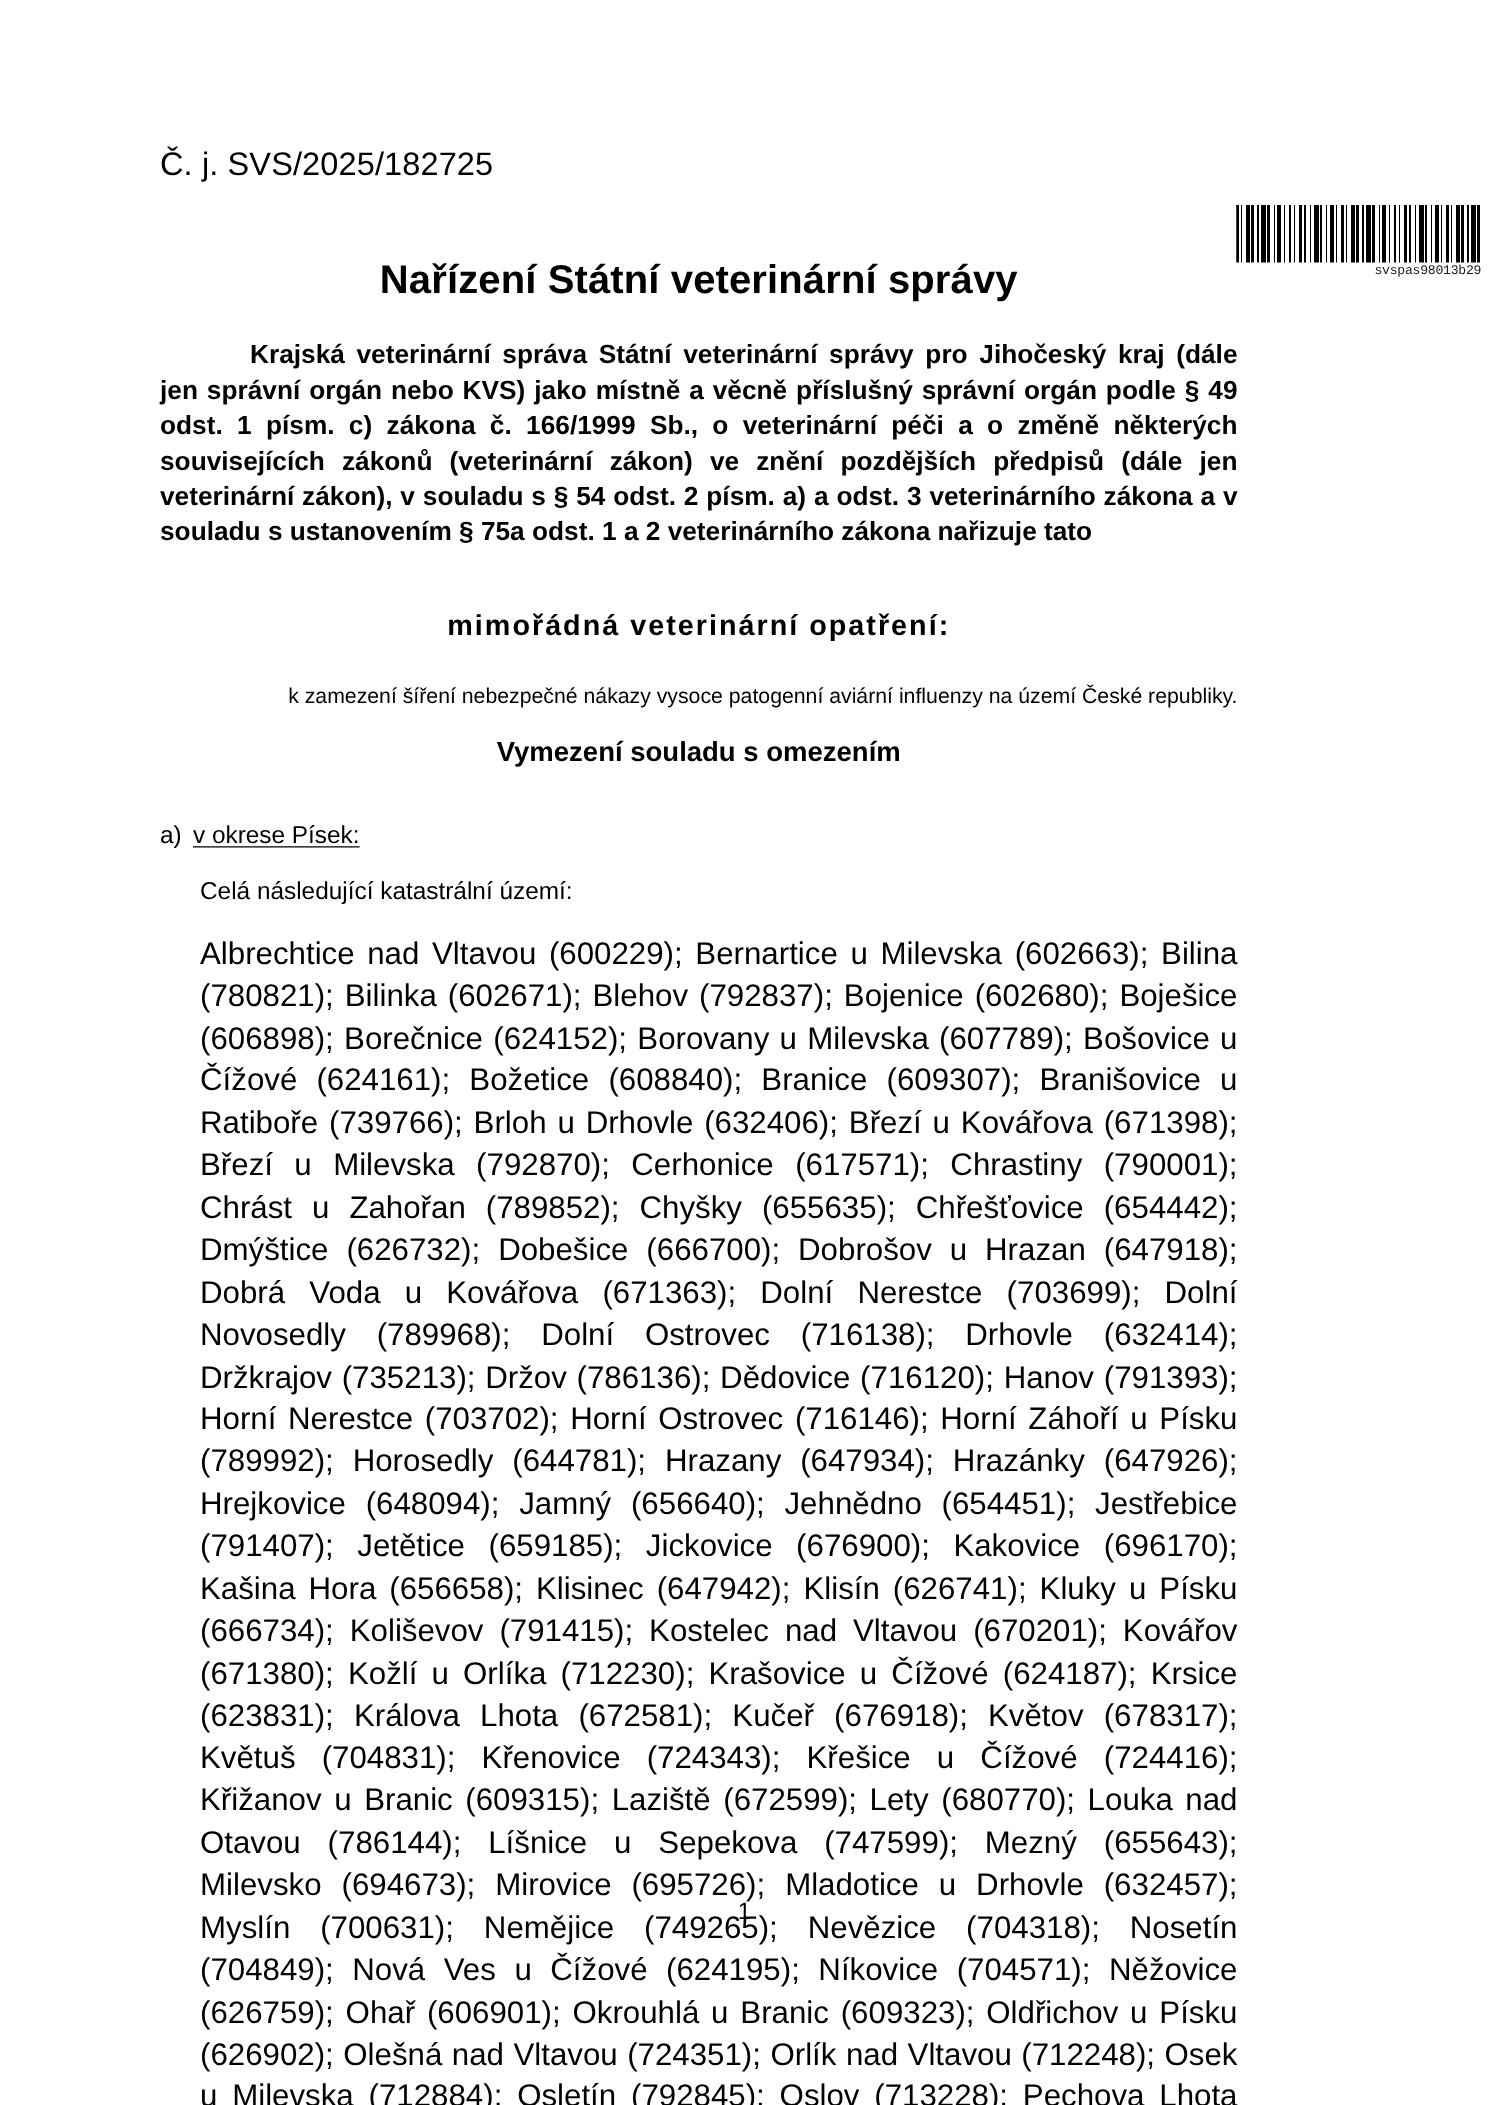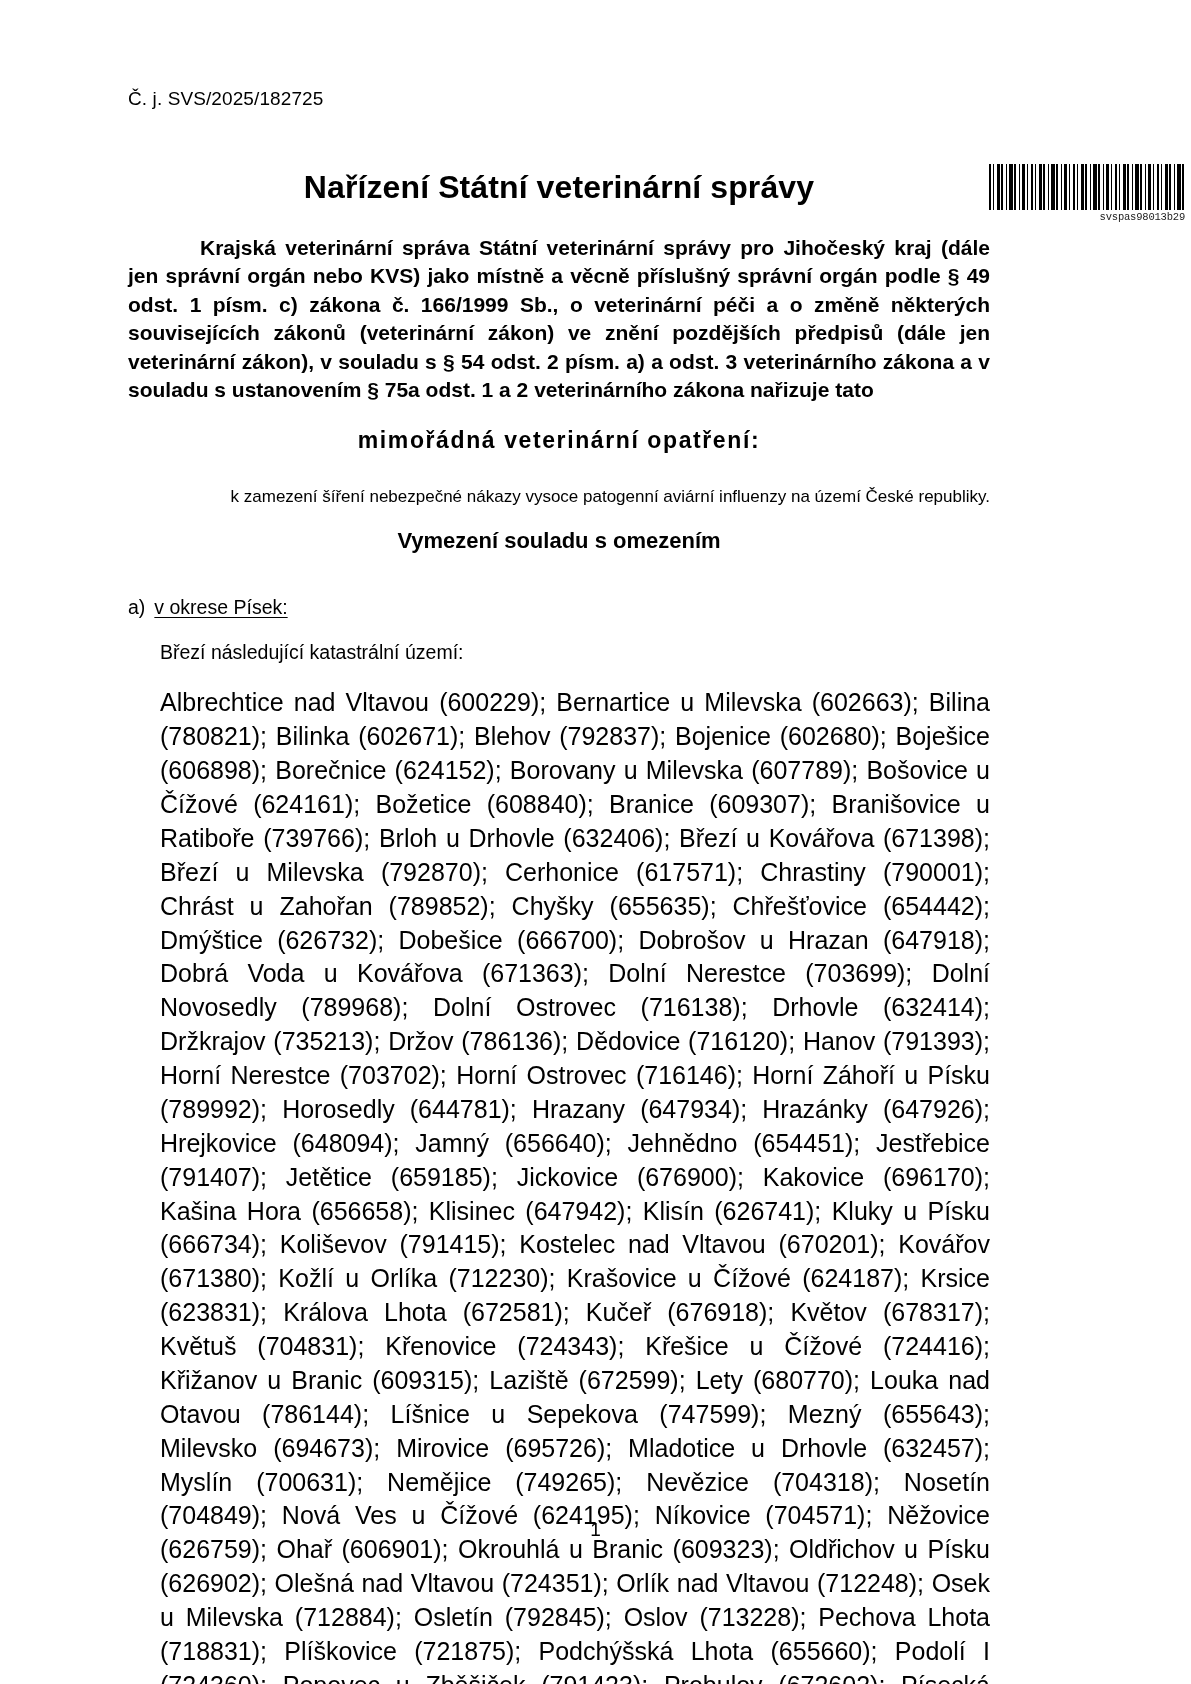--- a/index.html
+++ b/index.html
@@ -24,22 +24,22 @@
   }
   .content {
     position: absolute;
     left: 128px;
     top: 0;
     width: 862px;
   }
 
   
   .refno {
-    margin-top: 88px;
-    font-size: 19px;
+    margin-top: 116px;
+    font-size: 26px;
     line-height: 1.2;
     letter-spacing: 0.1px;
   }
 
   
   .barcode-block {
     position: absolute;
     right: 6px;
     top: 164px;
     width: 196px;
@@ -76,21 +76,21 @@
     font-size: 32px;
     font-weight: bold;
     text-align: center;
     margin: 58px 0 0 0;
     letter-spacing: 0.1px;
   }
   .measure-title {
     font-size: 23px;
     font-weight: bold;
     text-align: center;
-    margin: 22px 0 0 0;
+    margin: 46px 0 0 0;
     letter-spacing: 1.6px;
   }
   .purpose {
     font-size: 17px;
     text-align: right;
     line-height: 1.35;
     margin: 32px 0 0 0;
   }
   .article-no {
     font-size: 19.5px;
@@ -173,21 +173,21 @@
     <div class="purpose">k zamezení šíření nebezpečné nákazy vysoce patogenní aviární influenzy na území České republiky.</div>
 
 
     <h2 class="article-title">Vymezení souladu s omezením</h2>
 
     <div class="district-line">
       <span>a)</span>
       <span class="district-label">v okrese Písek:</span>
     </div>
 
-    <div class="subnote">Březí následující katastrální území:</div>
+    <div class="subnote">Celá následující katastrální území:</div>
 
     <p class="cadastral">Albrechtice nad Vltavou (600229); Bernartice u Milevska (602663); Bilina (780821); Bilinka (602671); Blehov (792837); Bojenice (602680); Boješice (606898); Borečnice (624152); Borovany u Milevska (607789); Bošovice u Čížové (624161); Božetice (608840); Branice (609307); Branišovice u Ratiboře (739766); Brloh u Drhovle (632406); Březí u Kovářova (671398); Březí u Milevska (792870); Cerhonice (617571); Chrastiny (790001); Chrást u Zahořan (789852); Chyšky (655635); Chřešťovice (654442); Dmýštice (626732); Dobešice (666700); Dobrošov u Hrazan (647918); Dobrá Voda u Kovářova (671363); Dolní Nerestce (703699); Dolní Novosedly (789968); Dolní Ostrovec (716138); Drhovle (632414); Držkrajov (735213); Držov (786136); Dědovice (716120); Hanov (791393); Horní Nerestce (703702); Horní Ostrovec (716146); Horní Záhoří u Písku (789992); Horosedly (644781); Hrazany (647934); Hrazánky (647926); Hrejkovice (648094); Jamný (656640); Jehnědno (654451); Jestřebice (791407); Jetětice (659185); Jickovice (676900); Kakovice (696170); Kašina Hora (656658); Klisinec (647942); Klisín (626741); Kluky u Písku (666734); Koliševov (791415); Kostelec nad Vltavou (670201); Kovářov (671380); Kožlí u Orlíka (712230); Krašovice u Čížové (624187); Krsice (623831); Králova Lhota (672581); Kučeř (676918); Květov (678317); Květuš (704831); Křenovice (724343); Křešice u Čížové (724416); Křižanov u Branic (609315); Laziště (672599); Lety (680770); Louka nad Otavou (786144); Líšnice u Sepekova (747599); Mezný (655643); Milevsko (694673); Mirovice (695726); Mladotice u Drhovle (632457); Myslín (700631); Nemějice (749265); Nevězice (704318); Nosetín (704849); Nová Ves u Čížové (624195); Níkovice (704571); Něžovice (626759); Ohař (606901); Okrouhlá u Branic (609323); Oldřichov u Písku (626902); Olešná nad Vltavou (724351); Orlík nad Vltavou (712248); Osek u Milevska (712884); Osletín (792845); Oslov (713228); Pechova Lhota (718831); Plíškovice (721875); Podchýšská Lhota (655660); Podolí I (724360); Popovec u Zběšiček (791423); Probulov (672602); Písecká Smoleč (749273); Přeborov (734128); Předbořice u Zahořan (789895); Přeštěnice (735230); Přílepov (670227); Radihošť (608858); Radvánov (671401); Rakov u Svatkovic (760064); Ratiboř (739791); Rohozov (655678); Rukáveč (694762); Ráztely (721883); Sepekov (747602); Slabčice (749281); Smetanova Lhota (750867); Sobědraž (670235);</p>
 
   </div>
 
   <div class="page-number">1</div>
 
 </div>
 
 </body></html>

